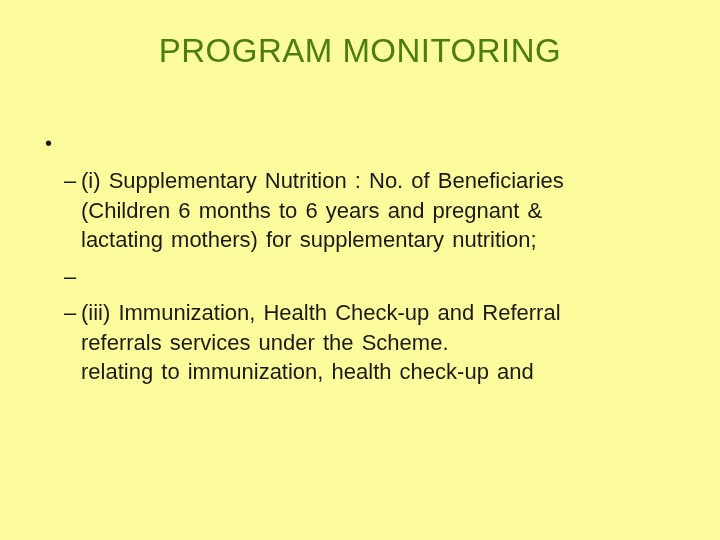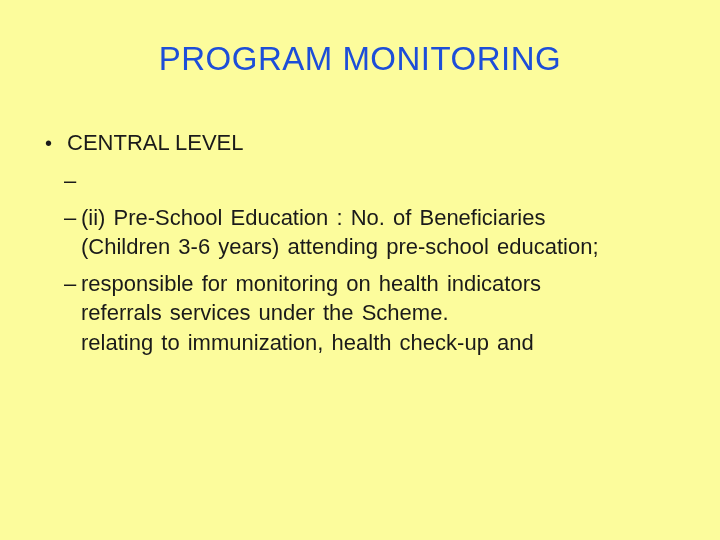--- a/index.html
+++ b/index.html
@@ -11,27 +11,27 @@
       position: relative;
       width: 720px;
       height: 540px;
       background: #FCFC9C;
       overflow: hidden;
       font-family: "Liberation Sans", "DejaVu Sans", sans-serif;
       color: #1a1a1a;
     }
     .slide-title {
       position: absolute;
-      top: 40px;
+      top: 32px;
       left: 0;
       width: 720px;
       text-align: center;
       font-size: 33px;
       line-height: 38px;
-      color: #1d4ed8;
+      color: #4d7c0f;
       letter-spacing: 0.5px;
       white-space: nowrap;
     }
     .content {
       position: absolute;
       top: 127px;
       left: 0;
       width: 720px;
     }
     .bullet-row {
@@ -68,38 +68,38 @@
 <body>
 
 <div class="slide">
 
   <div class="slide-title">PROGRAM MONITORING</div>
 
   <div class="content">
 
     <div class="bullet-row">
       <span class="bullet-marker">•</span>
-      <span class="bullet-label">CENTRAL LEVEL</span>
+    </div>
+
+    <div class="sub-item">
+      <span class="dash-marker">–</span>
+      <div class="sub-text">
+        <div class="text-line">(i) Supplementary Nutrition : No. of Beneficiaries</div>
+        <div class="text-line">(Children 6 months to 6 years and pregnant &amp;</div>
+        <div class="text-line">lactating mothers) for supplementary nutrition;</div>
+      </div>
     </div>
 
     <div class="sub-item">
       <span class="dash-marker">–</span>
     </div>
 
     <div class="sub-item">
       <span class="dash-marker">–</span>
       <div class="sub-text">
-        <div class="text-line">(ii) Pre-School Education : No. of Beneficiaries</div>
-        <div class="text-line">(Children 3-6 years) attending pre-school education;</div>
-      </div>
-    </div>
-
-    <div class="sub-item">
-      <span class="dash-marker">–</span>
-      <div class="sub-text">
-        <div class="text-line">responsible for monitoring on health indicators</div>
+        <div class="text-line">(iii) Immunization, Health Check-up and Referral</div>
         <div class="text-line">referrals services under the Scheme.</div>
         <div class="text-line">relating to immunization, health check-up and</div>
       </div>
     </div>
 
   </div>
 </div>
 
 </body></html>

